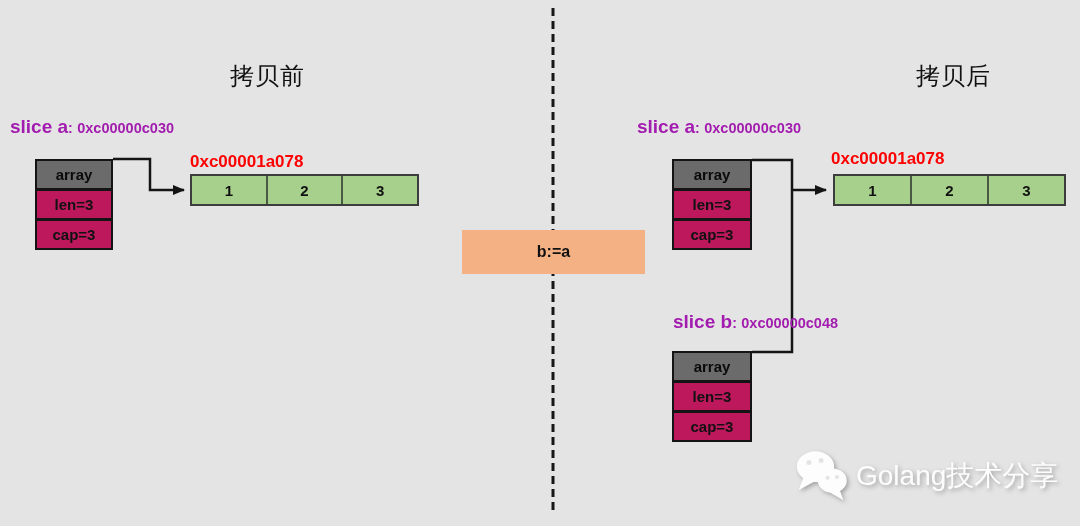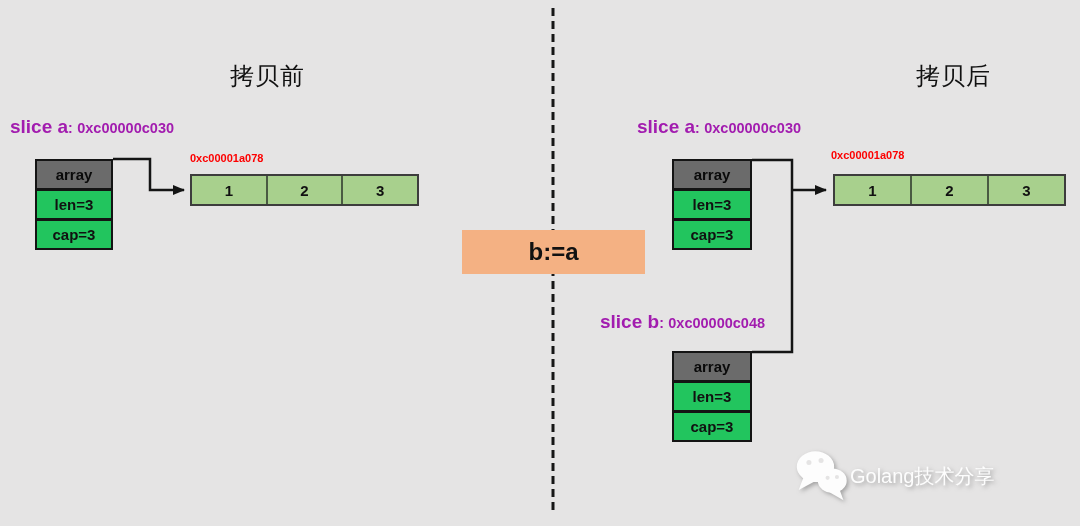--- a/index.html
+++ b/index.html
@@ -41,38 +41,38 @@
 
   .struct-box {
     position: absolute;
     z-index: 2;
     width: 78px;
   }
   .struct-row {
     box-sizing: border-box;
     height: 31px;
     border: 2px solid #141414;
-    background: #22c55e;
+    background: #be185d;
     display: flex;
     align-items: center;
     justify-content: center;
     font-size: 15px;
     font-weight: 700;
     color: #111;
     margin-top: -1px;
   }
   .struct-row:first-child { margin-top: 16px; }
   .struct-row.header { background: #6b6b6b; color: #0a0a0a; }
 
   .array-address {
     position: absolute;
     z-index: 2;
     color: #fd0000;
     font-weight: 700;
-    font-size: 11px;
+    font-size: 17px;
     white-space: nowrap;
   }
 
   .backing-array {
     position: absolute;
     z-index: 2;
     box-sizing: border-box;
     height: 32px;
     display: flex;
     border: 2px solid #3d3d3d;
@@ -92,36 +92,37 @@
 
   .operation-box {
     position: absolute;
     z-index: 3;
     left: 462px; top: 230px;
     width: 183px; height: 44px;
     background: #f4b183;
     display: flex;
     align-items: center;
     justify-content: center;
-    font-size: 24px;
+    font-size: 16px;
     font-weight: 700;
     color: #111;
   }
 
   .watermark {
     position: absolute;
     z-index: 2;
     left: 794px; top: 448px;
     display: flex;
     align-items: center;
     filter: drop-shadow(2px 2px 2px rgba(110,110,110,0.55));
   }
   .watermark-text {
     color: #fdfdfd;
-    font-size: 20px;
+    font-size: 28px;
+    margin-left: 6px;
     white-space: nowrap;
   }
 </style>
 </head>
 <body>
 
 <div class="canvas">
 
   <svg class="connectors" width="1080" height="526" viewBox="0 0 1080 526">
     <defs>
@@ -175,21 +176,21 @@
   </div>
 
   <div class="array-address" style="left:831px; top:149px;">0xc00001a078</div>
 
   <div class="backing-array" style="left:833px; top:174px; width:233px;">
     <div class="array-cell">1</div>
     <div class="array-cell">2</div>
     <div class="array-cell">3</div>
   </div>
 
-  <div class="slice-label" style="left:600px; top:311px;">
+  <div class="slice-label" style="left:673px; top:311px;">
     <span class="slice-name">slice b</span><span class="slice-sep">:</span>
     <span class="slice-addr">0xc00000c048</span>
   </div>
 
   <div class="struct-box" style="left:672px; top:335px; width:80px;">
     <div class="struct-row header">array</div>
     <div class="struct-row">len=3</div>
     <div class="struct-row">cap=3</div>
   </div>
 

